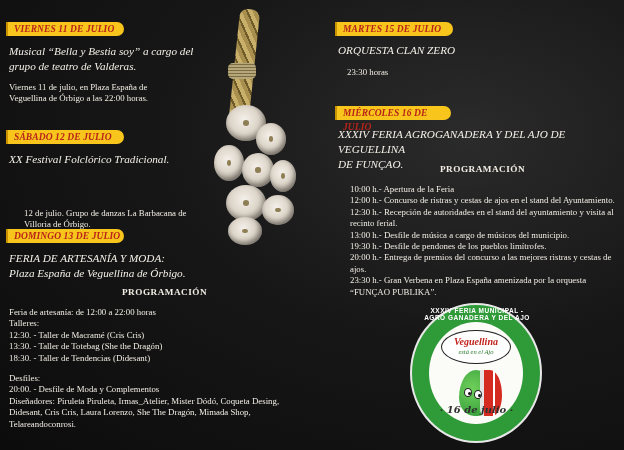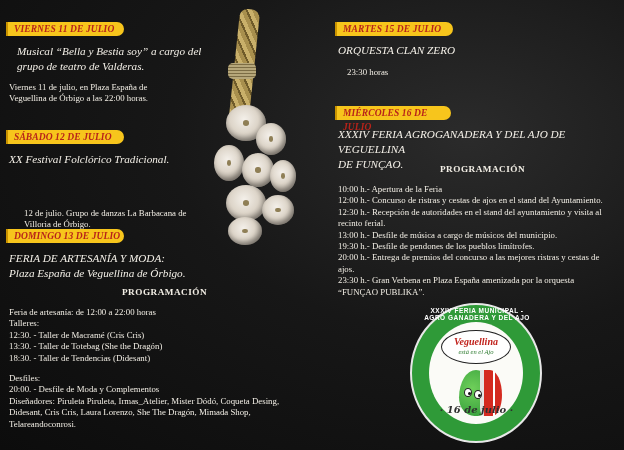--- a/index.html
+++ b/index.html
@@ -116,21 +116,21 @@
   .date-text {
     position: absolute; left: 30px; top: 121px; width: 75px; text-align: center;
     font-weight: bold; font-style: italic; color: #2f2f2f; font-size: 10px;
     font-family: "DejaVu Serif", serif;
   }
 </style>
 </head>
 <body>
 
 <div class="banner" style="left:6px; top:22px; width:118px;">VIERNES 11 DE JULIO</div>
-<div class="t-italic" style="left:17px; top:44px; width:200px;">
+<div class="t-italic" style="left:9px; top:44px; width:200px;">
   <span class="wrap-line">Musical “Bella y Bestia soy” a cargo del</span>
   <span class="wrap-line">grupo de teatro de Valderas.</span>
 </div>
 <div class="t-body" style="left:9px; top:82px;">
   <span class="list-line">Viernes 11 de julio, en Plaza España de</span>
   <span class="list-line">Veguellina de Órbigo a las 22:00 horas.</span>
 </div>
 
 <div class="banner" style="left:6px; top:130px; width:118px;">SÁBADO 12 DE JULIO</div>
 <div class="t-italic" style="left:9px; top:152px;">XX Festival Folclórico Tradicional.</div>
@@ -176,21 +176,21 @@
 <div class="banner" style="left:335px; top:22px; width:118px;">MARTES 15 DE JULIO</div>
 <div class="t-italic" style="left:338px; top:43px;">ORQUESTA CLAN ZERO</div>
 <div class="t-body" style="left:338px; top:67px;margin-left:9px;">23:30 horas</div>
 
 <div class="banner" style="left:335px; top:106px; width:116px;">MIÉRCOLES 16 DE JULIO</div>
 <div class="t-italic" style="left:338px; top:127px;">
   <span class="wrap-line">XXXIV FERIA AGROGANADERA Y DEL AJO DE VEGUELLINA</span>
   <span class="wrap-line">DE FUNÇAO.</span>
 </div>
 <div class="t-heading" style="left:440px; top:164px;">PROGRAMACIÓN</div>
-<div class="t-body" style="left:338px; top:184px;">
+<div class="t-body" style="left:350px; top:184px;">
   <span class="list-line">10:00 h.- Apertura de la Feria</span>
   <span class="list-line">12:00 h.- Concurso de ristras y cestas de ajos en el stand del Ayuntamiento.</span>
   <span class="list-line">12:30 h.- Recepción de autoridades en el stand del ayuntamiento y visita al</span>
   <span class="list-line">recinto ferial.</span>
   <span class="list-line">13:00 h.- Desfile de música a cargo de músicos del municipio.</span>
   <span class="list-line">19:30 h.- Desfile de pendones de los pueblos limítrofes.</span>
   <span class="list-line">20:00 h.- Entrega de premios del concurso a las mejores ristras y cestas de</span>
   <span class="list-line">ajos.</span>
   <span class="list-line">23:30 h.- Gran Verbena en Plaza España amenizada por la orquesta</span>
   <span class="list-line">“FUNÇAO PUBLIKA”.</span>

